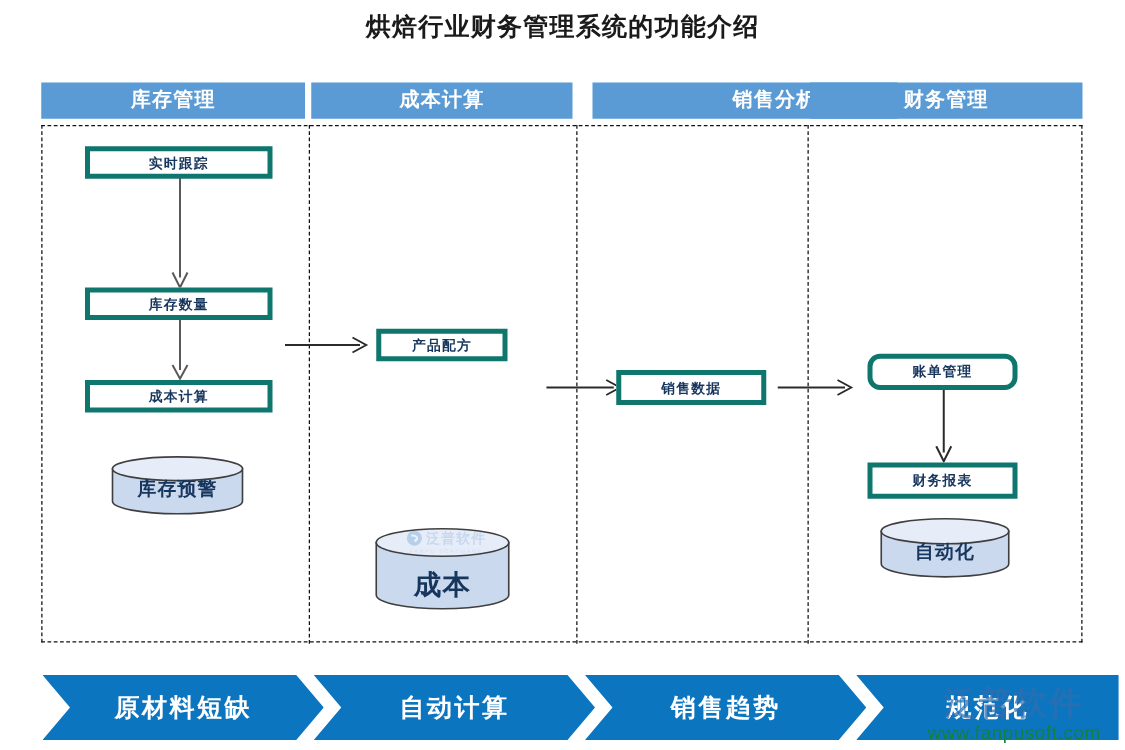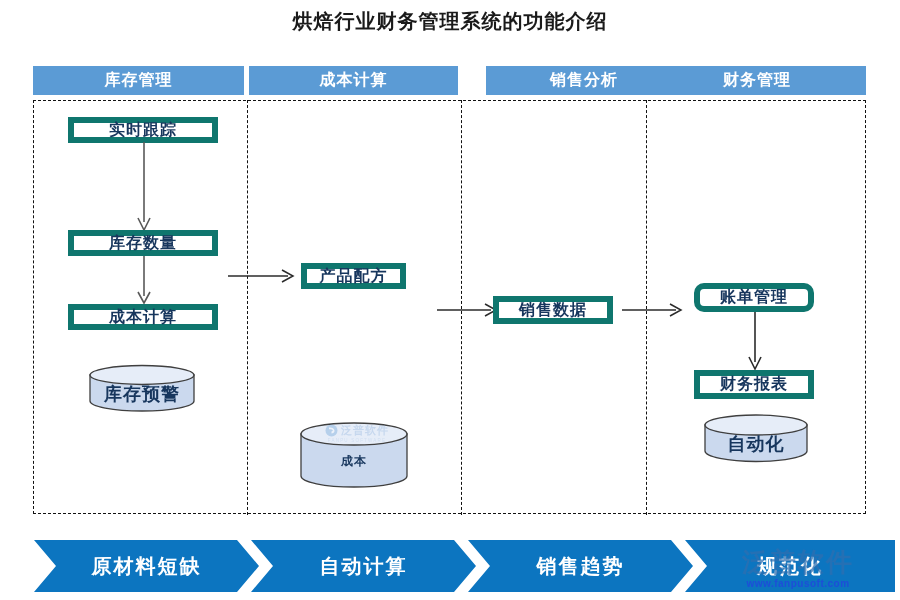--- a/index.html
+++ b/index.html
@@ -39,37 +39,37 @@
     box-sizing:border-box;
   }
   .vdash{
     position:absolute;top:100px;height:415px;
     border-left:1px dashed #111;
   }
 
   
   .box{
     position:absolute;
-    border:6px solid #0f766e;
+    border:4px solid #0f766e;
     background:#ffffff;
     color:#17365D;
-    font-size:16px;font-weight:bold;
+    font-size:11px;font-weight:bold;
     display:flex;align-items:center;justify-content:center;
     box-sizing:border-box;
     letter-spacing:1px;
     font-family:"DejaVu Serif","Liberation Serif",serif;
   }
 
   
   .cyl{position:absolute;}
   .cyl .lbl{
     position:absolute;left:0;right:0;
     text-align:center;
     color:#17365D;
-    font-size:18px;font-weight:bold;
+    font-size:15px;font-weight:bold;
     letter-spacing:1px;
     font-family:"DejaVu Serif","Liberation Serif",serif;
     pointer-events:none;
   }
 
   
   .conn{position:absolute;}
 
   
   .chevrons{
@@ -104,34 +104,34 @@
     position:absolute;left:742px;top:545px;
     pointer-events:none;z-index:5;
     text-align:center;
   }
   .wm-main .w1{
     font-size:26px;font-weight:bold;color:#2f6fb0;
     opacity:.72;letter-spacing:2px;white-space:nowrap;
     font-family:"DejaVu Serif","Liberation Serif",serif;
   }
   .wm-main .w2{
-    font-size:10px;font-weight:bold;color:#1d4ed8;
+    font-size:15px;font-weight:normal;color:#15803d;
     letter-spacing:.5px;white-space:nowrap;margin-top:-2px;
   }
 </style>
 </head>
 <body>
 
 <div id="root">
 
   <div class="title">烘焙行业财务管理系统的功能介绍</div>
 
   <div class="hdr" style="left:33px;width:211px;">库存管理</div>
   <div class="hdr" style="left:249px;width:209px;">成本计算</div>
-  <div class="hdr" style="left:486px;width:196px;">销售分析</div>
+  <div class="hdr" style="left:474px;width:196px;padding-left:48px;">销售分析</div>
   <div class="hdr" style="left:648px;width:218px;">财务管理</div>
 
   <div class="frame"></div>
   <div class="vdash" style="left:247px;"></div>
   <div class="vdash" style="left:461px;"></div>
   <div class="vdash" style="left:646px;"></div>
 
   <div class="box" style="left:68px;top:117px;width:150px;height:26px;">实时跟踪</div>
 
   <svg class="conn" style="left:130px;top:140px;width:28px;height:94px;" viewBox="0 0 28 94">
@@ -172,21 +172,21 @@
     <div class="wm-cyl" style="left:12px;top:2px;width:92px;">
       <div style="display:flex;align-items:center;gap:3px;justify-content:center;">
         <svg width="13" height="13" viewBox="0 0 13 13">
           <circle cx="6.5" cy="6.5" r="6" fill="#4a8fd0"></circle>
           <path d="M4,3.5 C8,3.5 9.5,5 9.5,7 C9.5,8.6 8,9.5 6.5,9.5 L6.5,7.5 C7.3,7.5 7.8,7.1 7.8,6.6 C7.8,5.6 6.4,5.2 4,5.2 Z" fill="#ffffff"></path>
         </svg>
         <span class="wtxt">泛普软件</span>
       </div>
       <div class="wsub">FANPU SOFTWARE</div>
     </div>
-    <div class="lbl" style="top:32px;font-size:12px;">成本</div>
+    <div class="lbl" style="top:32px;font-size:22px;">成本</div>
   </div>
 
   <svg class="conn" style="left:437px;top:300px;width:62px;height:20px;" viewBox="0 0 62 20">
     <line x1="0" y1="10" x2="54" y2="10" stroke="#2b2b2b" stroke-width="1.5"></line>
     <path d="M48,4 L59,10 L48,16" fill="none" stroke="#2b2b2b" stroke-width="1.5"></path>
   </svg>
 
   <div class="box" style="left:493px;top:296px;width:120px;height:28px;">销售数据</div>
 
   <svg class="conn" style="left:622px;top:300px;width:62px;height:20px;" viewBox="0 0 62 20">

